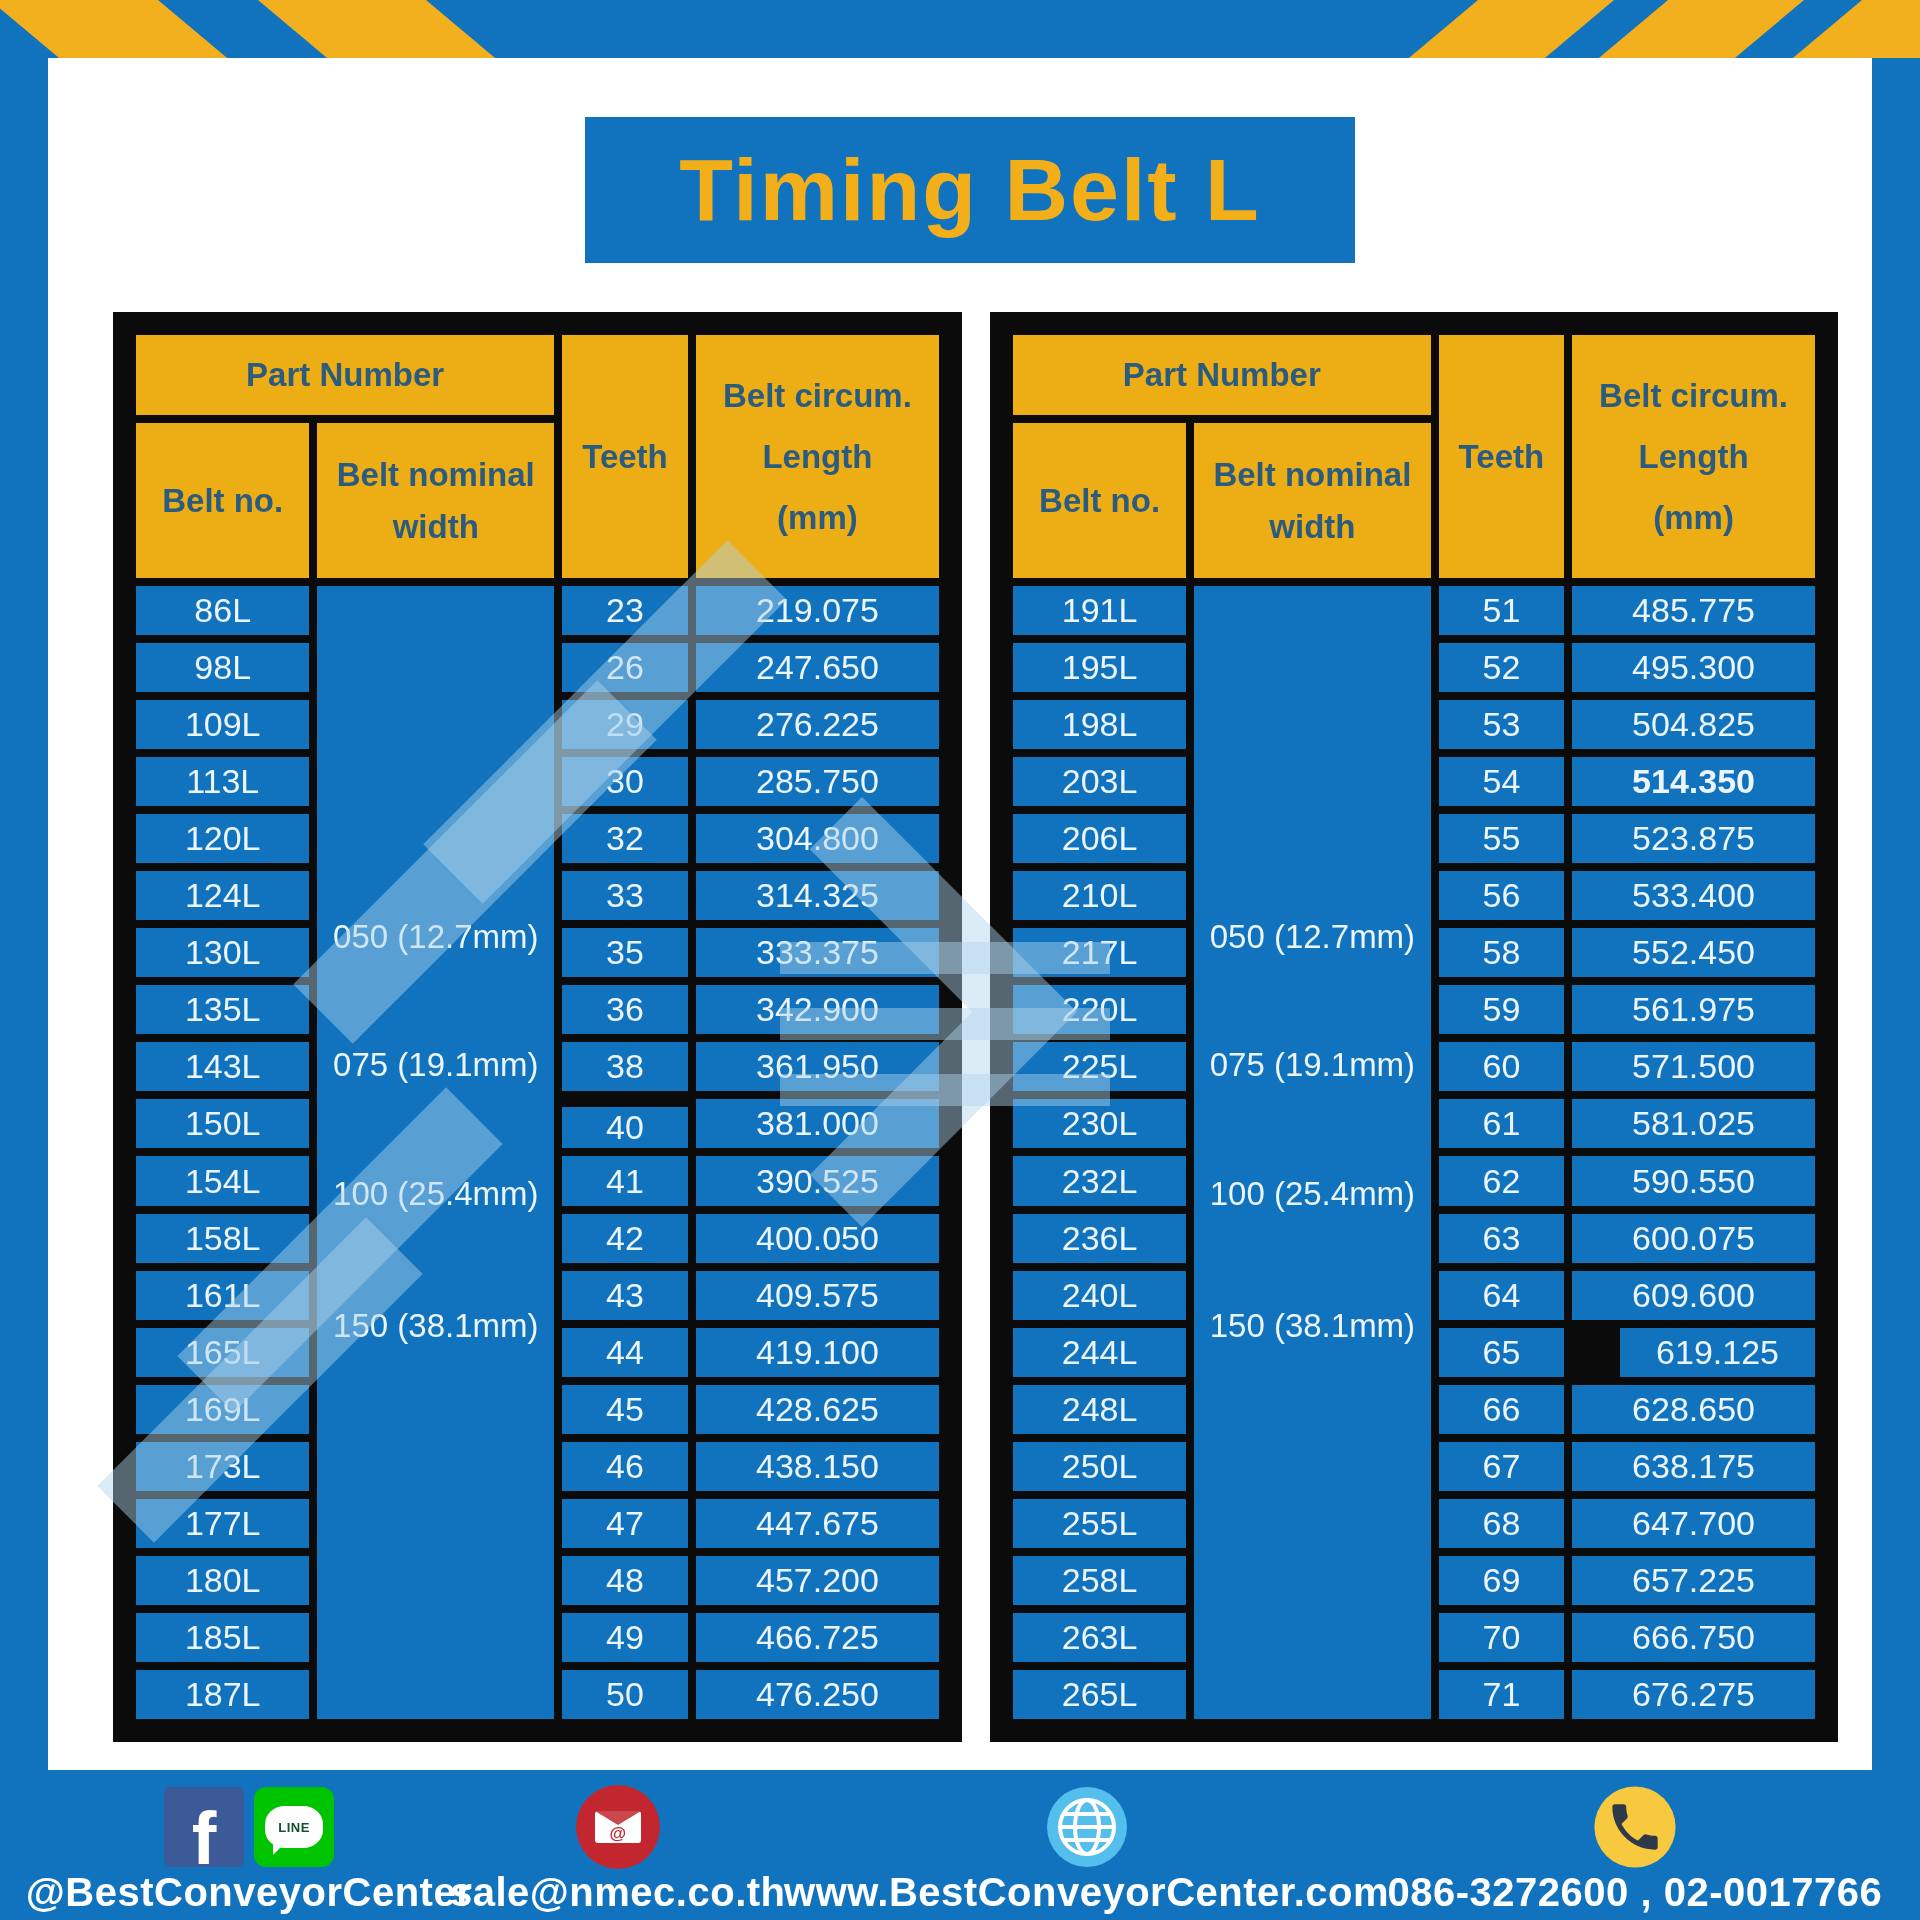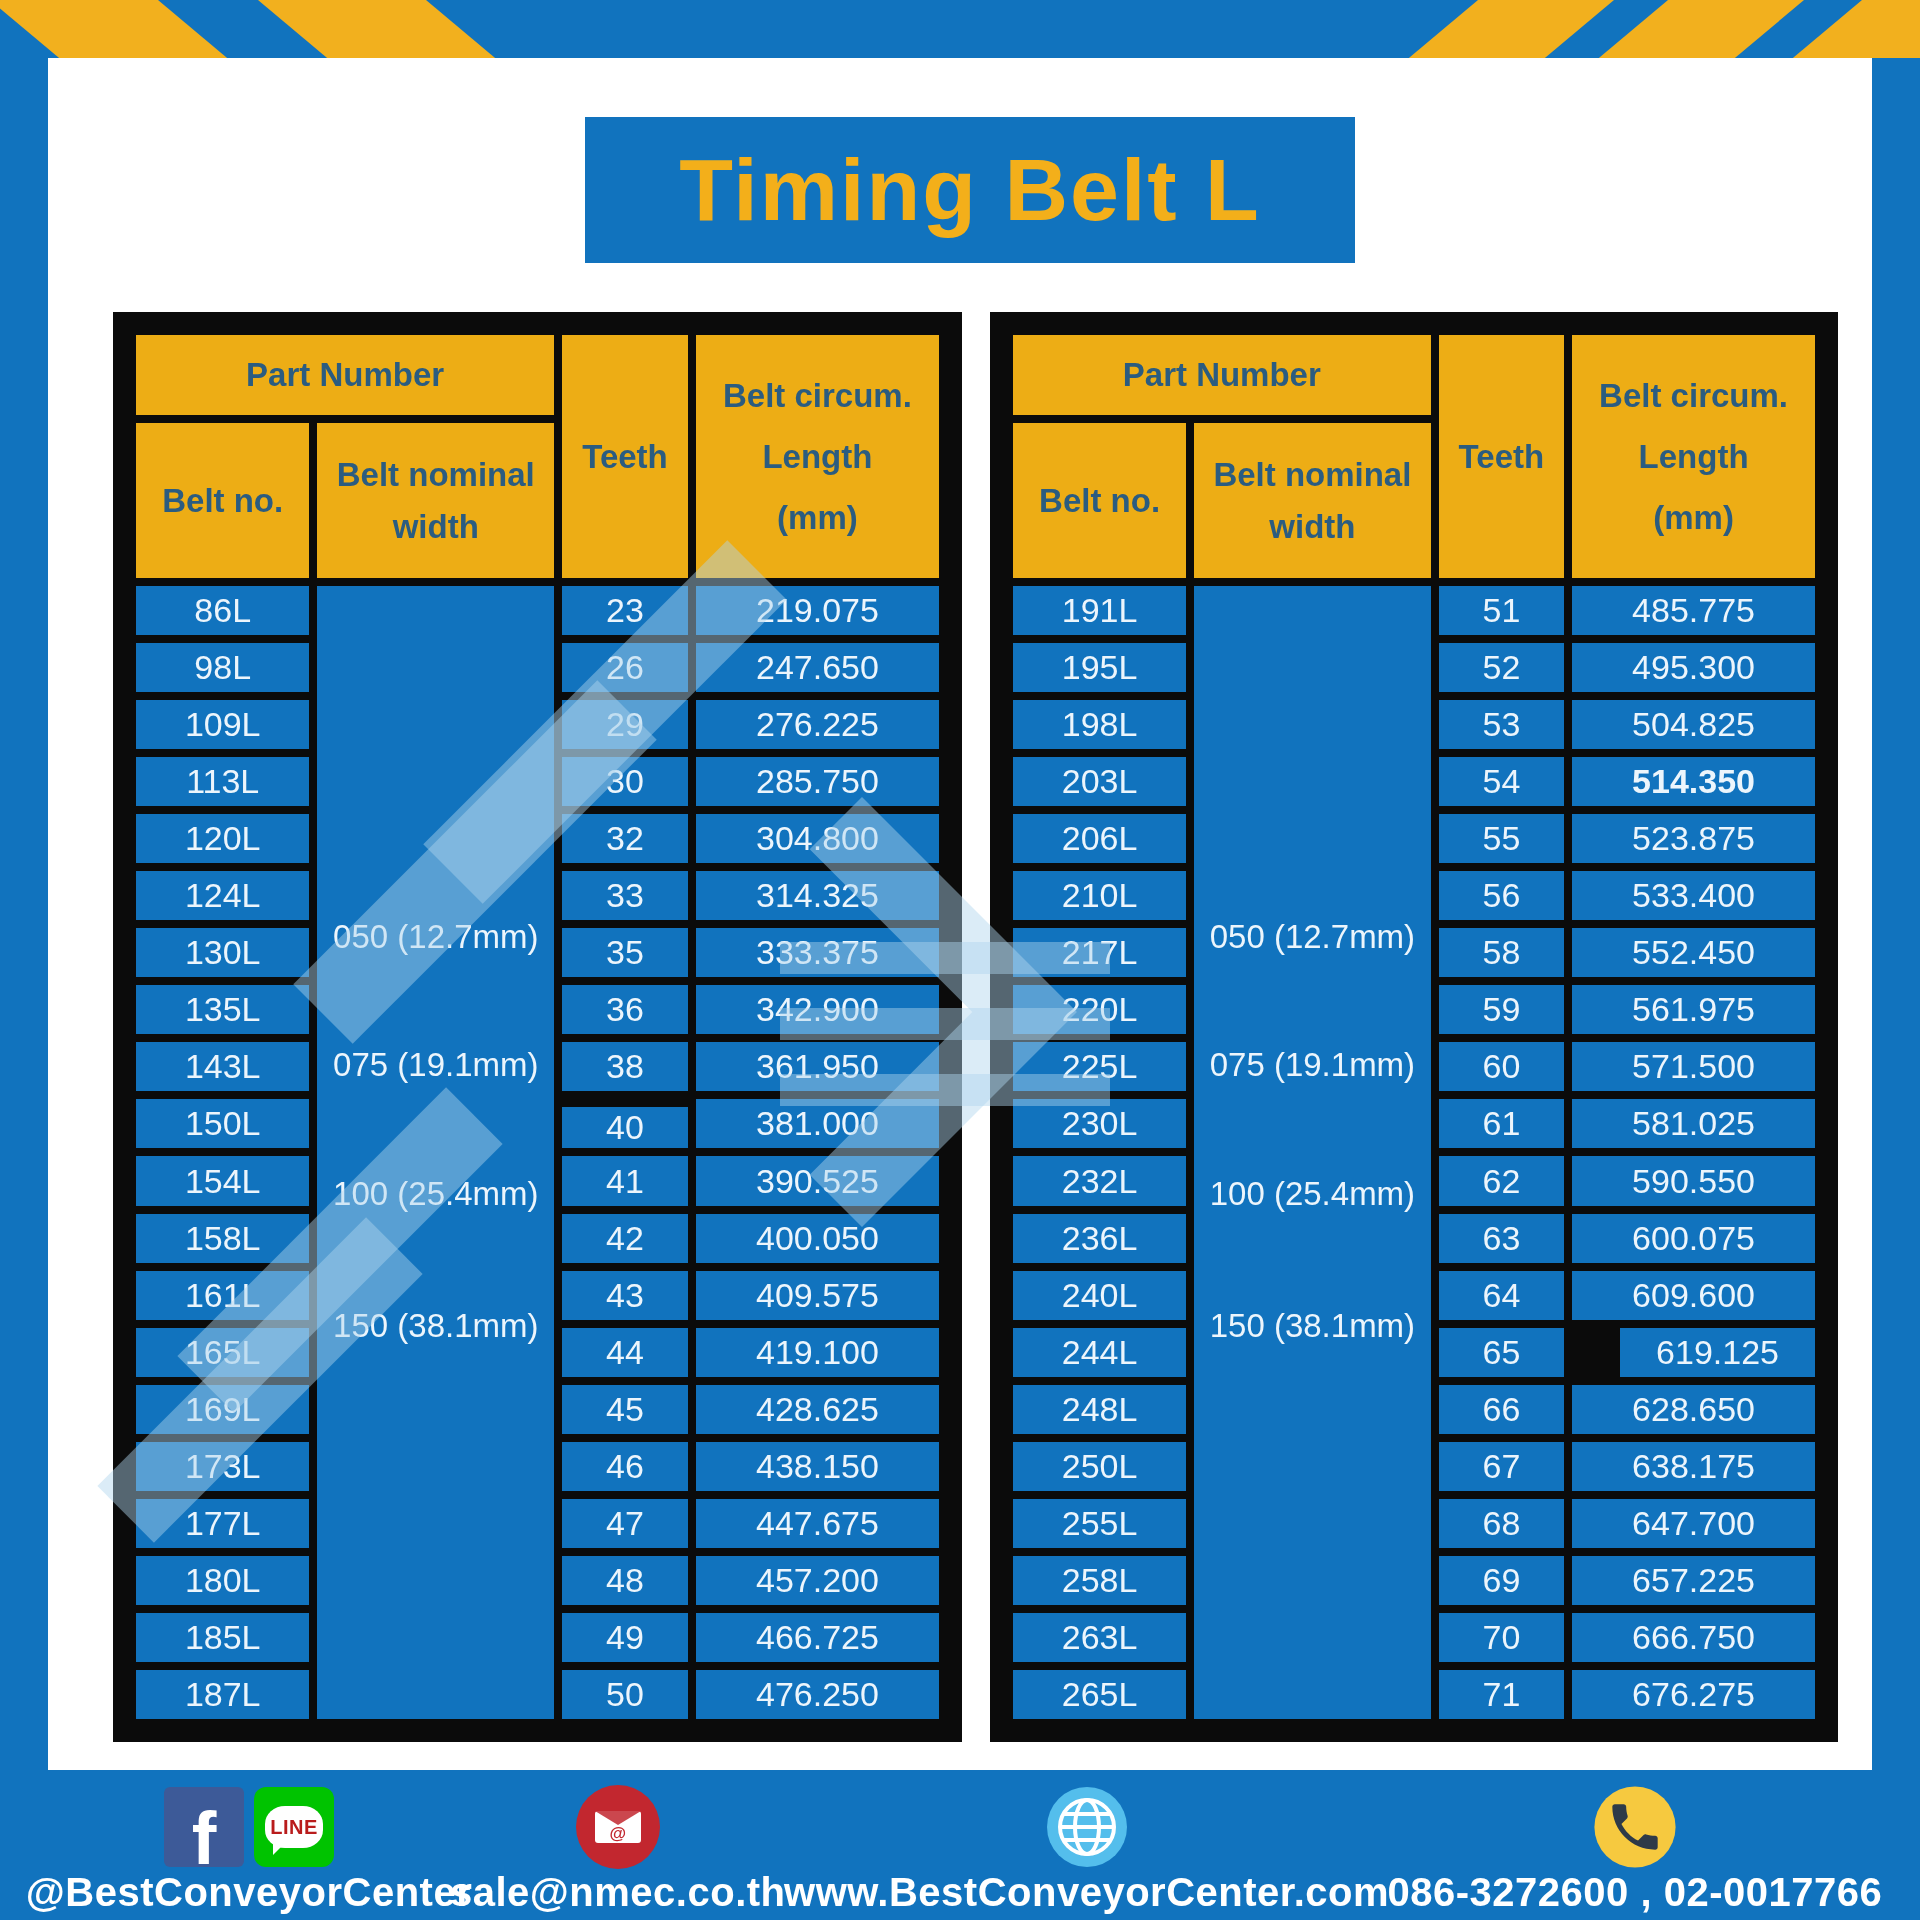--- a/index.html
+++ b/index.html
@@ -70,21 +70,21 @@
   .ftext{font-size:40px;font-weight:bold;color:#ffffff;letter-spacing:0.5px;white-space:nowrap;}
   .icon-fb{width:80px;height:80px;background:#3D5A98;border-radius:6px;overflow:hidden;
     display:flex;align-items:flex-end;justify-content:center;}
   .icon-fb span{color:#fff;font-weight:bold;font-size:74px;line-height:0.9;margin-bottom:-6px;}
   .icon-line{width:80px;height:80px;background:#00C300;border-radius:12px;
     display:flex;align-items:center;justify-content:center;}
   .line-bubble{width:58px;height:42px;background:#fff;border-radius:20px/18px;position:relative;
     display:flex;align-items:center;justify-content:center;}
   .line-bubble::after{content:"";position:absolute;left:8px;bottom:-7px;
     border:8px solid transparent;border-top-color:#fff;border-left-color:#fff;}
-  .line-bubble b{color:#b91c1c;font-size:20px;letter-spacing:0.5px;}
+  .line-bubble b{color:#14532d;font-size:13px;letter-spacing:0.5px;}
   .icon-mail{width:84px;height:84px;border-radius:50%;background:#C2272F;
     display:flex;align-items:center;justify-content:center;}
   .envelope{width:46px;height:32px;background:#fff;border-radius:3px;position:relative;
     display:flex;align-items:flex-end;justify-content:center;}
   .envelope::before{content:"";position:absolute;top:0;left:0;
     border-left:23px solid transparent;border-right:23px solid transparent;
     border-top:14px solid rgba(194,39,47,0.85);}
   .envelope span{color:#C2272F;font-weight:bold;font-size:17px;line-height:1;margin-bottom:1px;}
   .icon-globe,.icon-phone{display:block;}
 </style>

